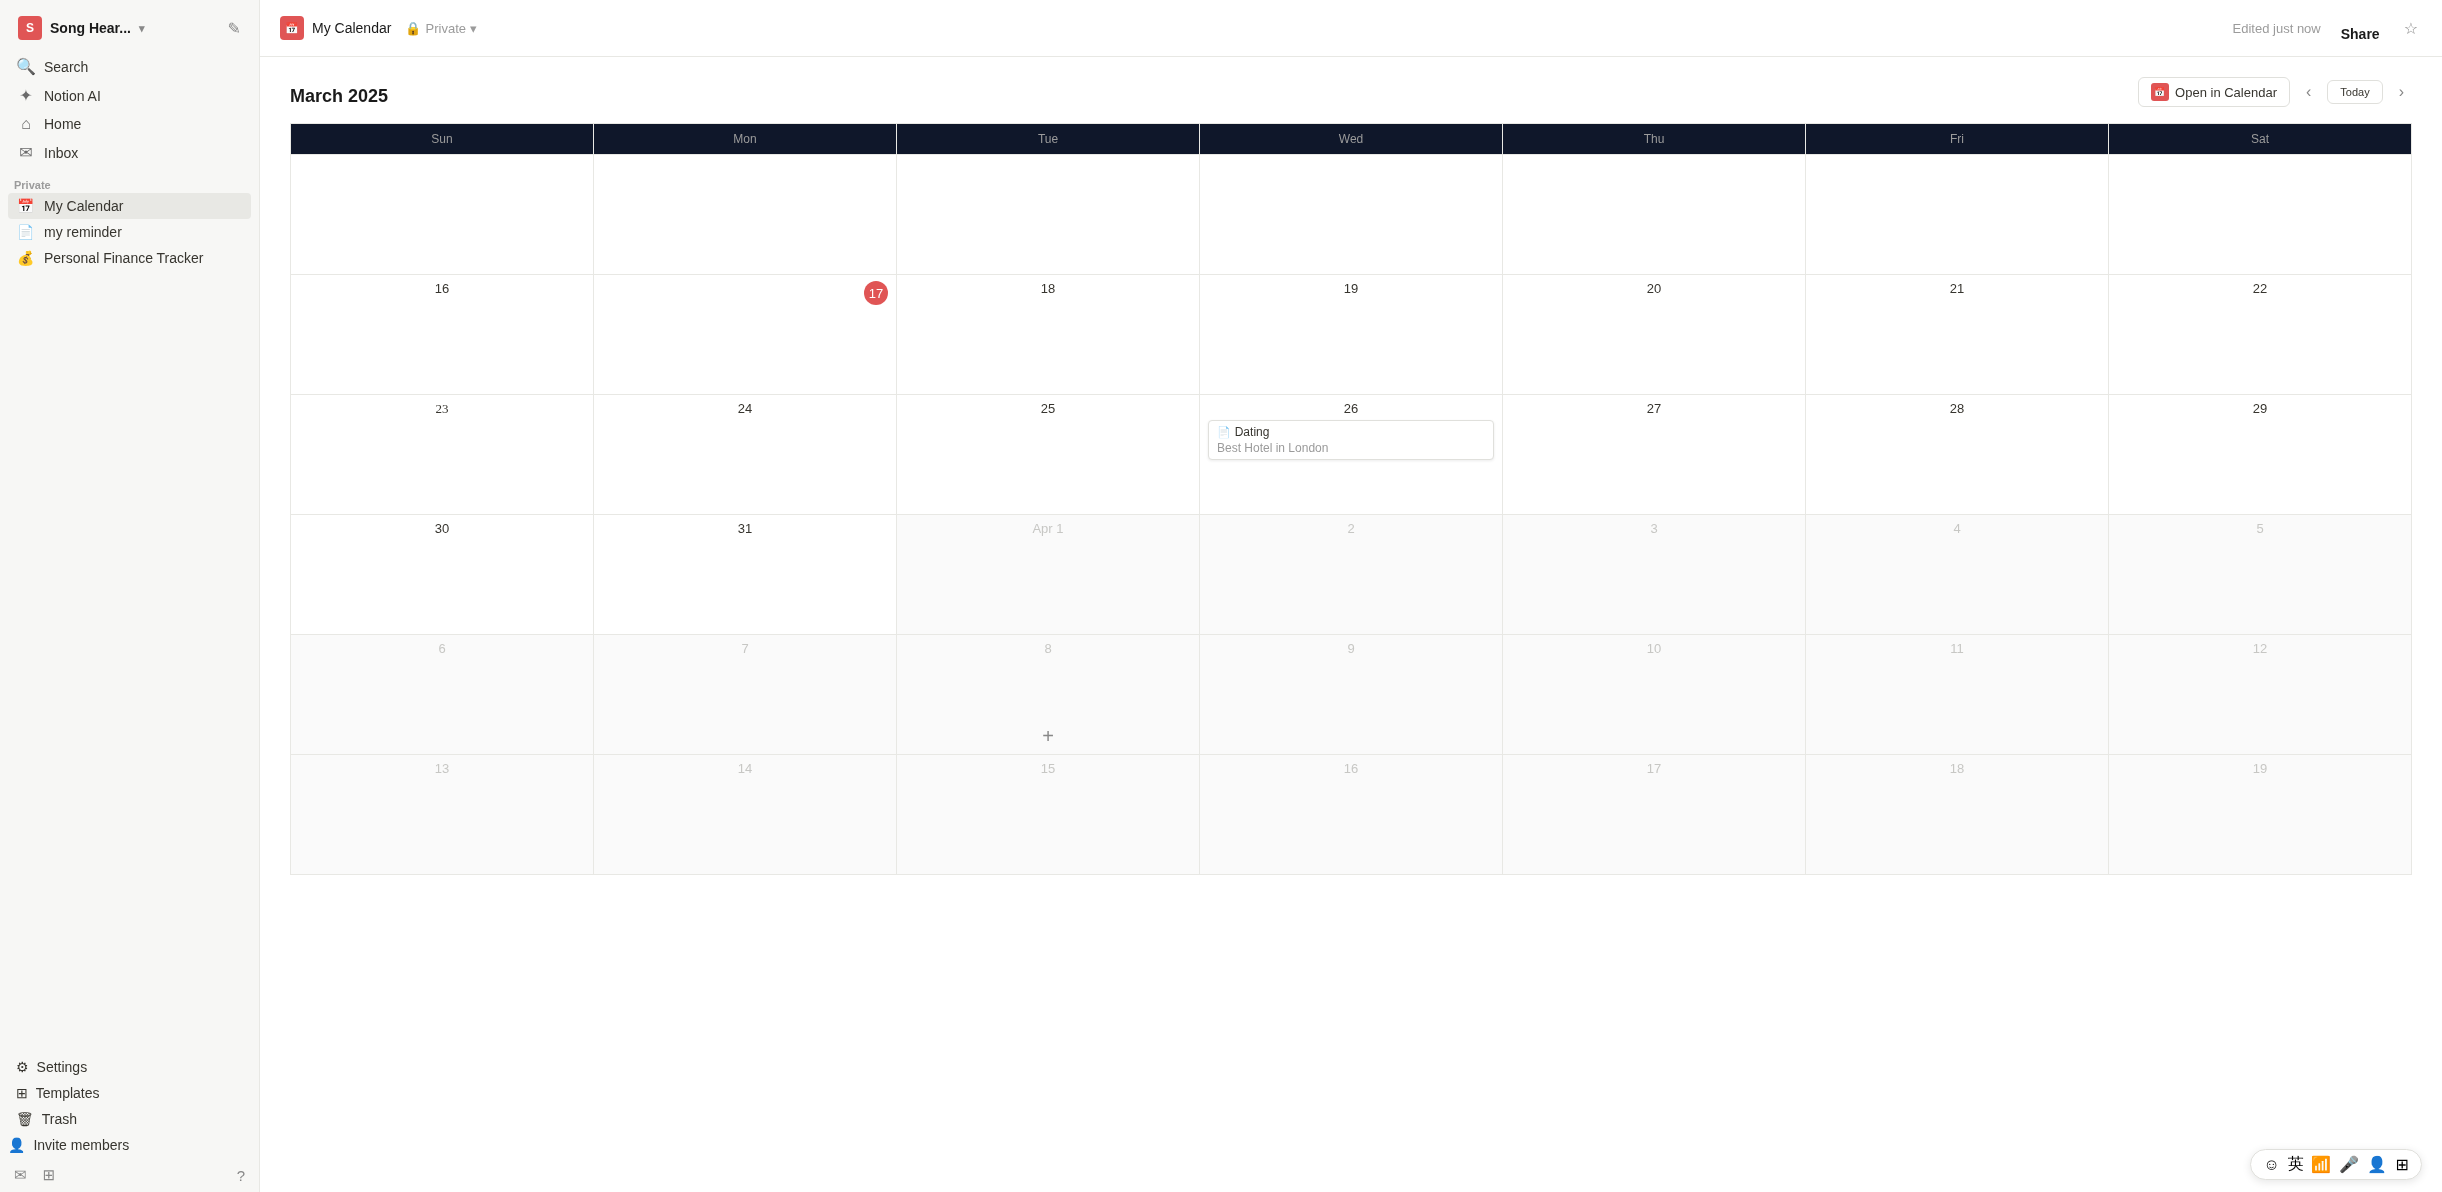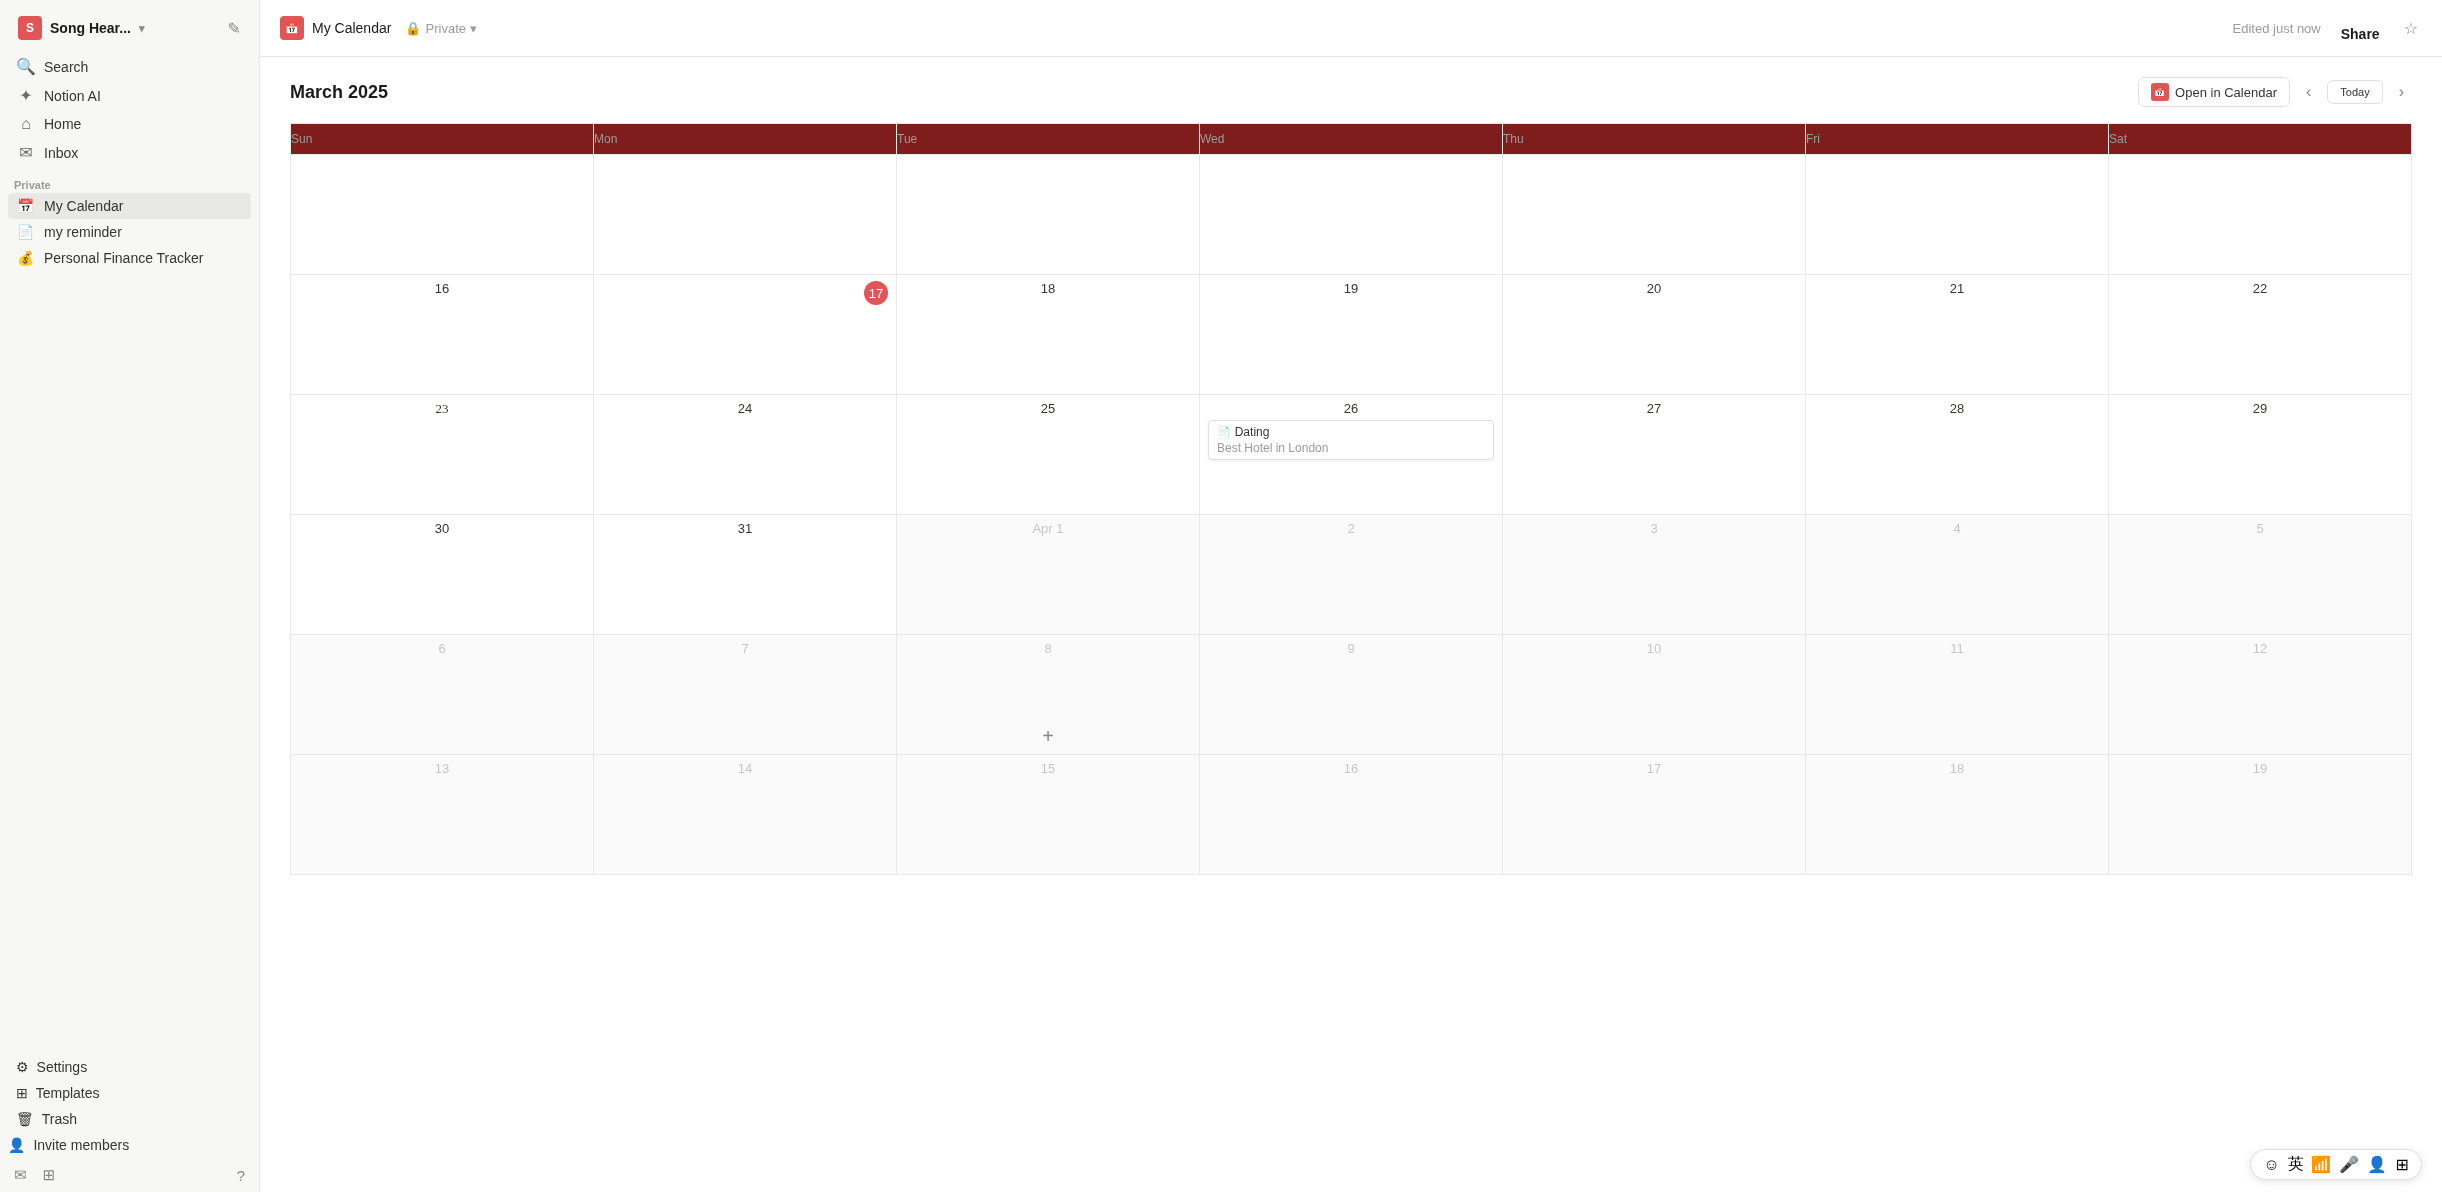--- a/index.html
+++ b/index.html
@@ -139,21 +139,21 @@
       color: #888; font-size: 16px; padding: 4px;
     }
 
     
     .calendar-container {
       flex: 1;
       overflow-y: auto;
       padding: 20px 30px 0 30px;
     }
     .calendar-header {
-      display: flex; align-items: center; justify-content: space-between;
+      display: flex; align-items: flex-end; justify-content: space-between;
       margin-bottom: 16px;
     }
     .calendar-month { font-size: 18px; font-weight: 600; color: #1a1a1a; }
     .calendar-controls { display: flex; align-items: center; gap: 8px; }
     .open-in-cal-btn {
       display: flex; align-items: center; gap: 6px;
       background: none; border: 1px solid #e0e0dc;
       border-radius: 6px; padding: 5px 12px;
       font-size: 13px; cursor: pointer; color: #37352f;
     }
@@ -175,26 +175,27 @@
     }
 
     
     .calendar-grid {
       display: grid;
       grid-template-columns: repeat(7, 1fr);
       border-left: 1px solid #e8e8e4;
       border-top: 1px solid #e8e8e4;
     }
     .day-header {
+      text-align: center;
       font-size: 12px;
       color: #9b9b9b;
       padding: 8px 0;
       border-right: 1px solid #e8e8e4;
       border-bottom: 1px solid #e8e8e4;
-      background: #7f1d1d;
+      background: #0f172a;
       font-weight: 400;
     }
     .day-cell {
       min-height: 120px;
       border-right: 1px solid #e8e8e4;
       border-bottom: 1px solid #e8e8e4;
       padding: 6px 8px;
       vertical-align: top;
       position: relative;
       background: #fff;

